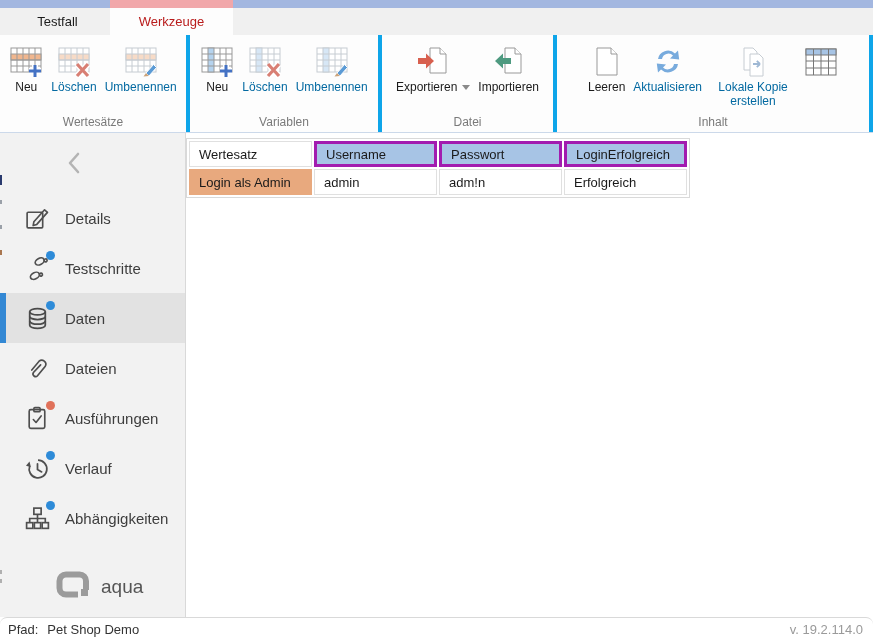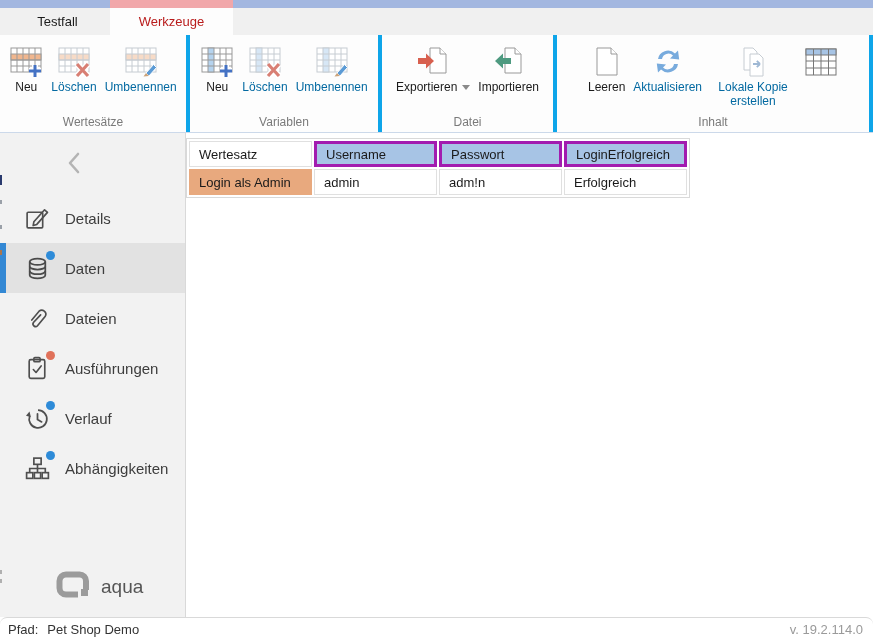--- a/index.html
+++ b/index.html
@@ -241,20 +241,34 @@
     <div class="side-item">
       <span class="icon-wrap">
         <svg width="27" height="27" viewBox="0 0 26 26" fill="none" stroke="#4f4f4f" stroke-width="1.6" stroke-linejoin="round">
           <rect x="3" y="7" width="15" height="15" rx="1"></rect>
           <path d="M9.5 16.2 L19.8 4.6 L22.6 7.1 L12.3 18.7 L8.8 19.8 Z"></path>
         </svg>
       </span>
       <span class="side-label">Details</span>
     </div>
 
+    <div class="side-item">
+      <span class="icon-wrap">
+        <svg width="27" height="27" viewBox="0 0 26 26" fill="none" stroke="#4f4f4f" stroke-width="1.6">
+          <g transform="rotate(-28 13 13)">
+            <ellipse cx="7.5" cy="18" rx="4.6" ry="3"></ellipse>
+            <ellipse cx="18" cy="8" rx="4.6" ry="3"></ellipse>
+            <circle cx="13.2" cy="19.8" r="1.4"></circle>
+            <circle cx="23.6" cy="9.8" r="1.4"></circle>
+          </g>
+        </svg>
+        <span class="badge blue"></span>
+      </span>
+      <span class="side-label">Testschritte</span>
+    </div>
 
     <div class="side-item selected">
       <span class="icon-wrap">
         <svg width="27" height="27" viewBox="0 0 26 26" fill="none" stroke="#4a4a4a" stroke-width="1.7">
           <ellipse cx="13" cy="6.5" rx="7.5" ry="3"></ellipse>
           <path d="M5.5 6.5v13c0 1.7 3.4 3 7.5 3s7.5-1.3 7.5-3v-13"></path>
           <path d="M5.5 11c0 1.7 3.4 3 7.5 3s7.5-1.3 7.5-3"></path>
           <path d="M5.5 15.5c0 1.7 3.4 3 7.5 3s7.5-1.3 7.5-3"></path>
         </svg>
         <span class="badge blue"></span>

